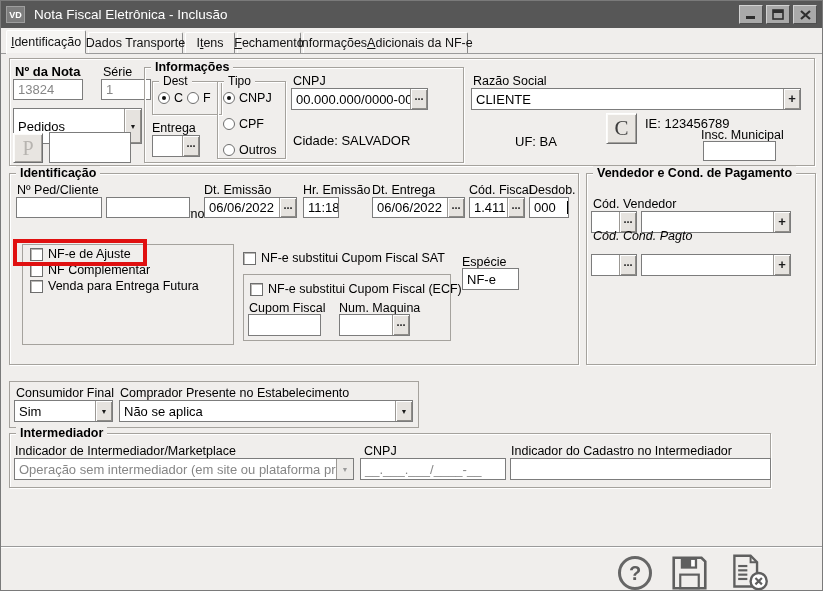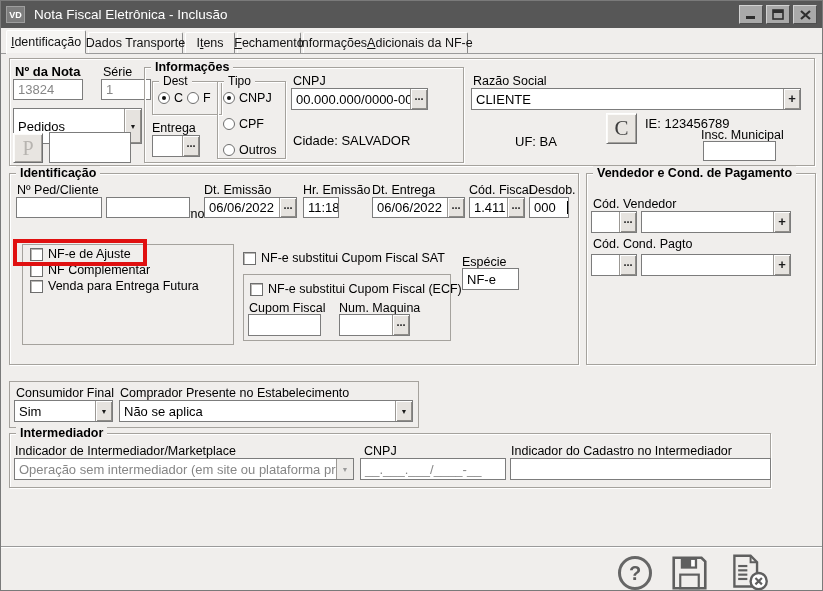--- a/index.html
+++ b/index.html
@@ -266,21 +266,21 @@
   </div>
   <div class="lbl" style="left:592px;top:196px;">Cód. Vendedor</div>
   <div class="field" style="left:590px;top:210px;width:46px;height:22px;">
     <span class="val"></span>
     <span class="smallbtn">...</span>
   </div>
   <div class="field" style="left:640px;top:210px;width:150px;height:22px;">
     <span class="val"></span>
     <span class="smallbtn plus">+</span>
   </div>
-  <div class="lbl" style="left:592px;top:236px;">Cód. Cond. Pagto</div>
+  <div class="lbl" style="left:592px;top:228px;font-style:italic;">Cód. Cond. Pagto</div>
   <div class="field" style="left:590px;top:253px;width:46px;height:22px;">
     <span class="val"></span>
     <span class="smallbtn">...</span>
   </div>
   <div class="field" style="left:640px;top:253px;width:150px;height:22px;">
     <span class="val"></span>
     <span class="smallbtn plus">+</span>
   </div>
 
   <div class="frame" style="left:8px;top:380px;width:410px;height:47px;box-shadow:none;"></div>

